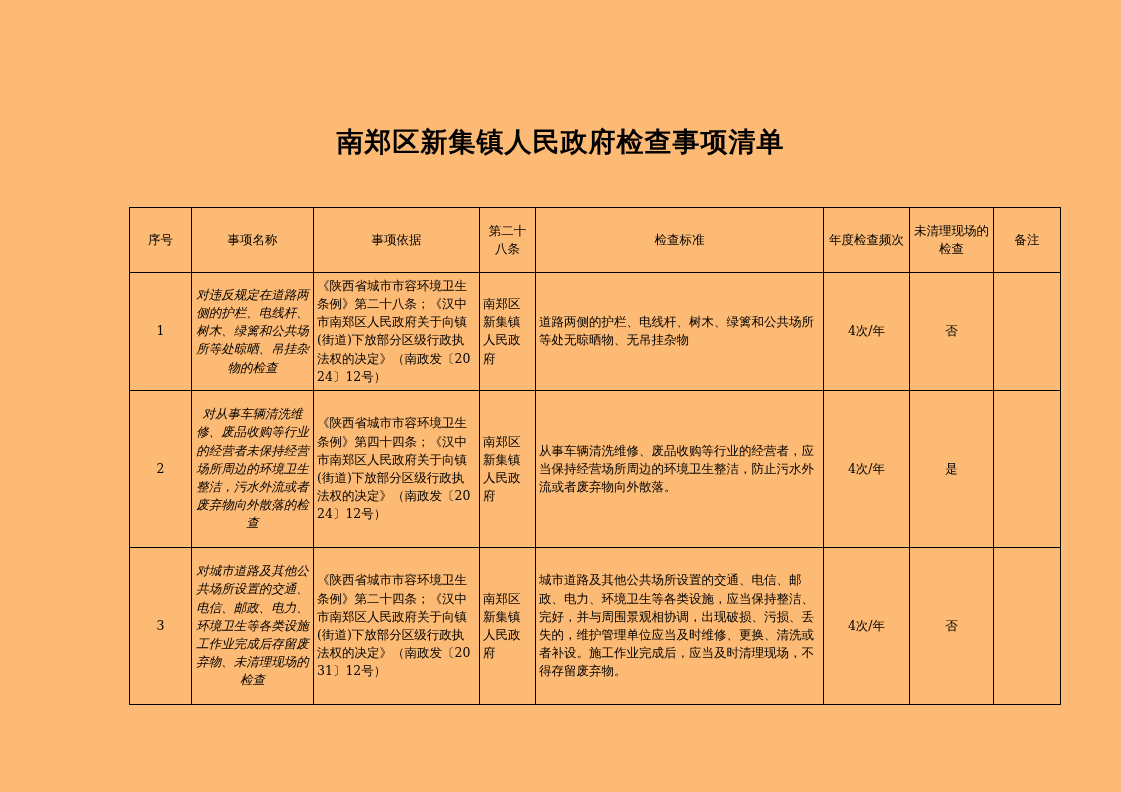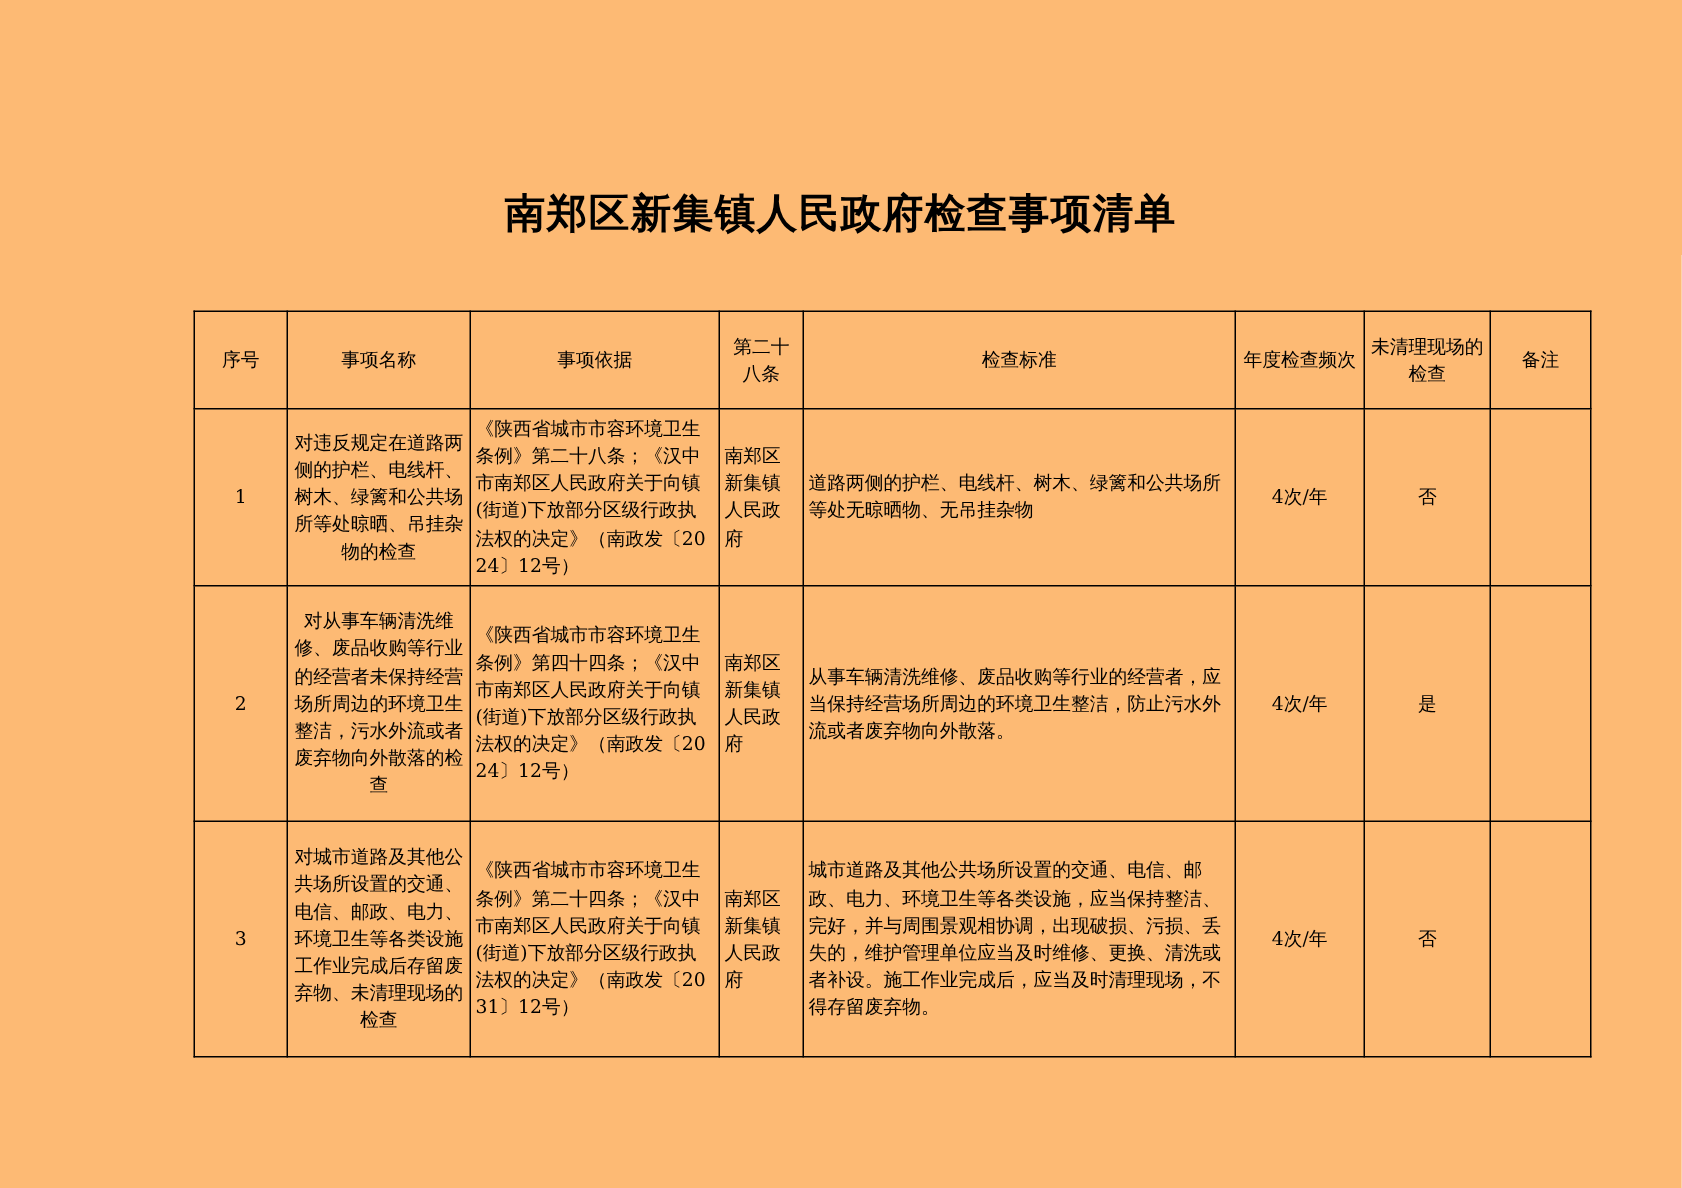--- a/index.html
+++ b/index.html
@@ -62,21 +62,21 @@
   col.c0 { width: 62px; }
   col.c1 { width: 122px; }
   col.c2 { width: 166px; }
   col.c3 { width: 56px; }
   col.c4 { width: 288px; }
   col.c5 { width: 86px; }
   col.c6 { width: 84px; }
   col.c7 { width: 67px; }
 
   td.idx { text-align: center; }
-  td.name { text-align: center; padding-left: 6px; padding-right: 6px; }
+  td.name { text-align: center; padding-left: 6px; padding-right: 6px; font-style: italic; }
   td.basis { text-align: left; font-size: 12px; }
   td.subject { text-align: left; font-size: 12.5px; line-height: 1.5; }
   td.standard { text-align: left; font-size: 12.5px; padding-left: 8px; padding-right: 8px; }
   td.freq { text-align: center; }
   td.involves { text-align: center; }
   td.remark { text-align: center; }
 
   .row1 td { height: 104px; }
   .row2 td { height: 148px; }
   .row3 td { height: 148px; }

